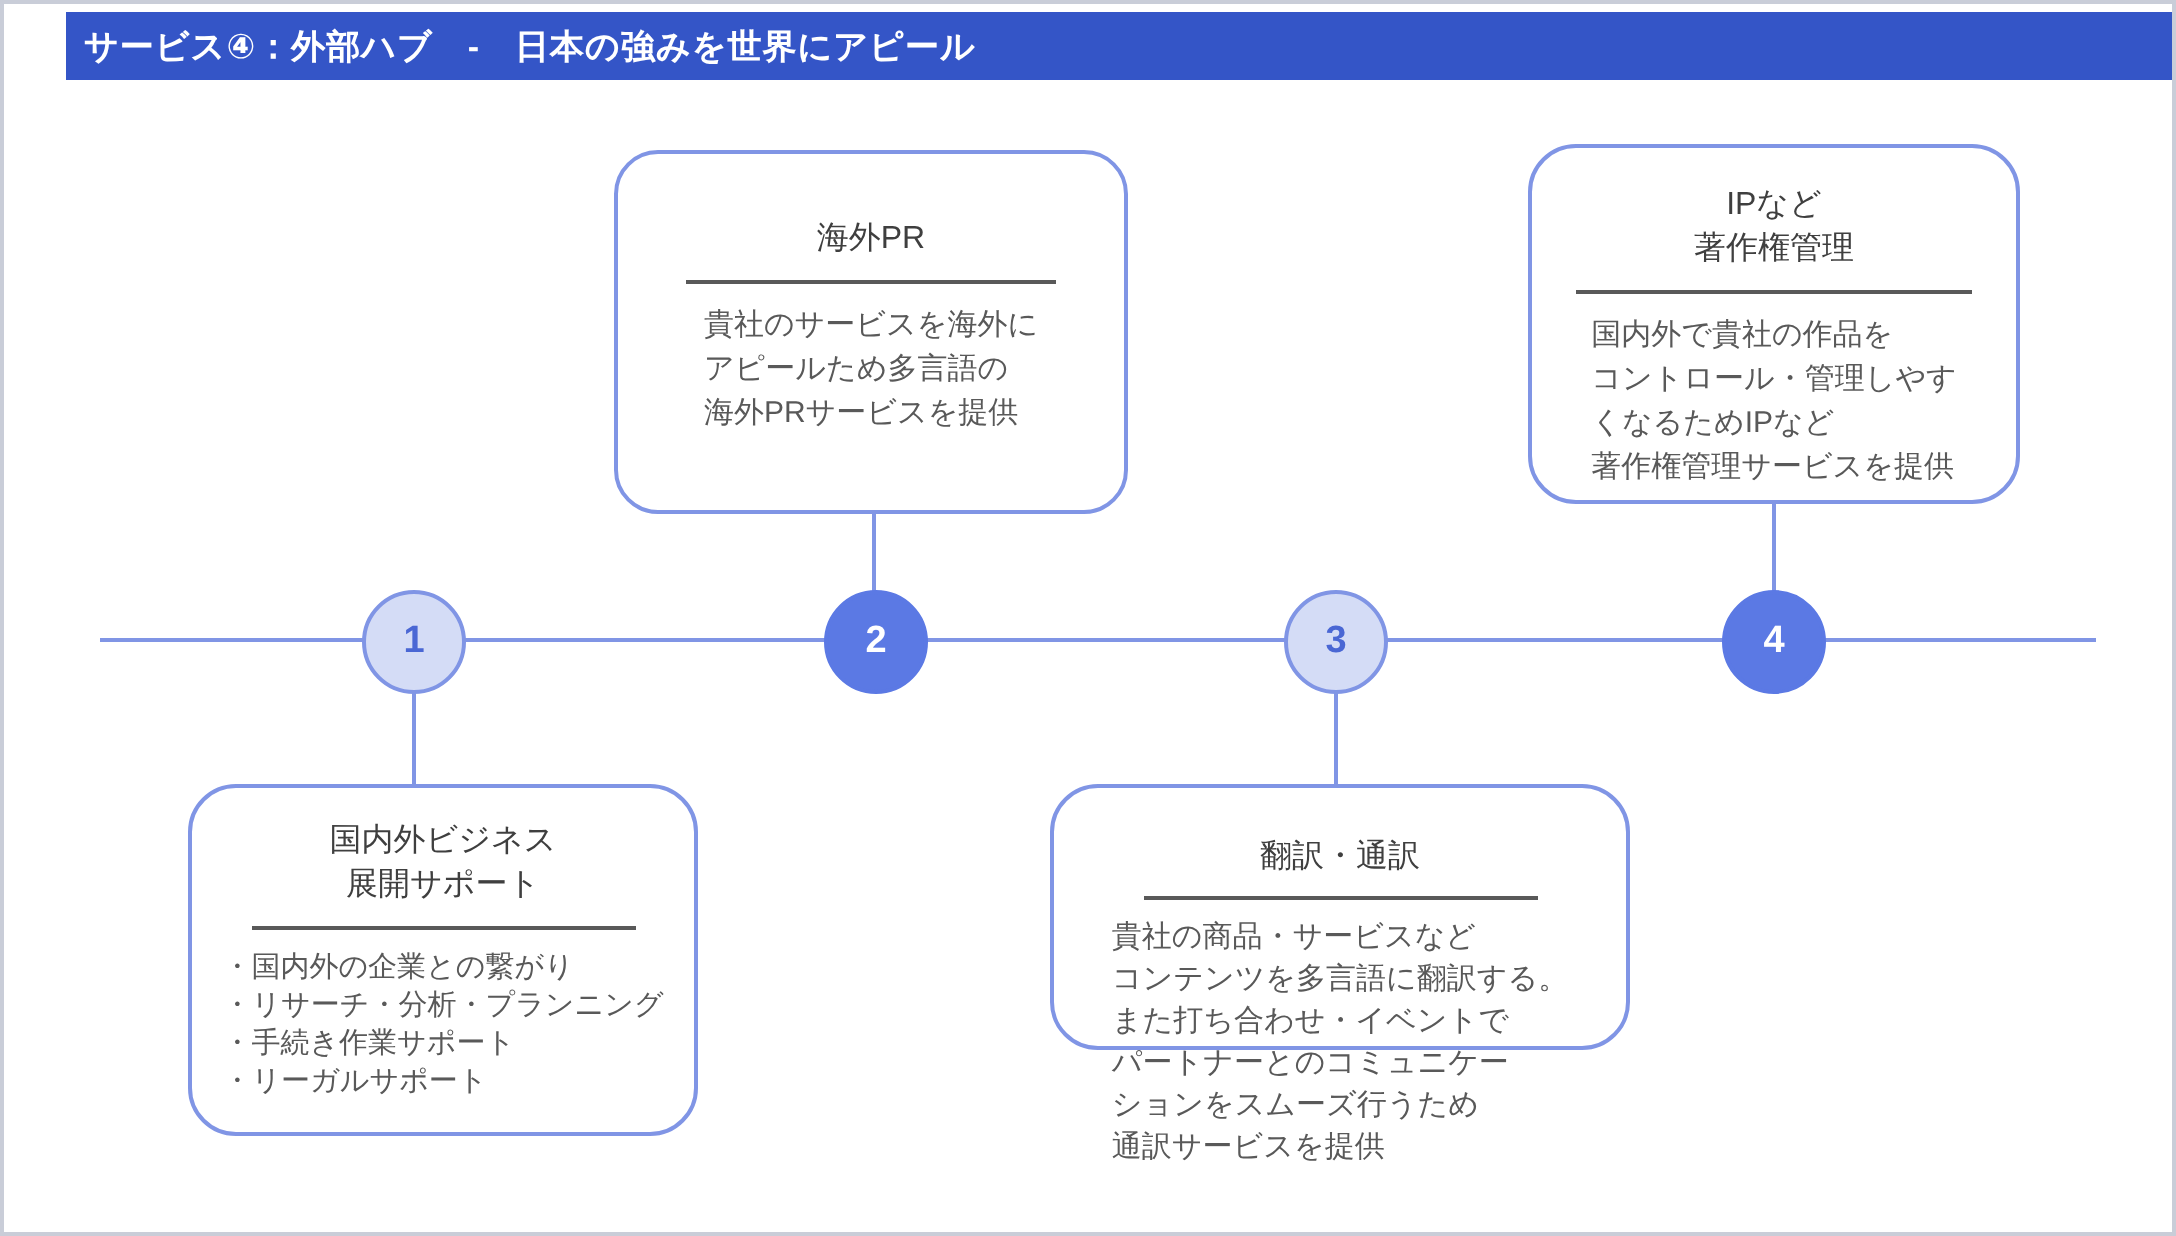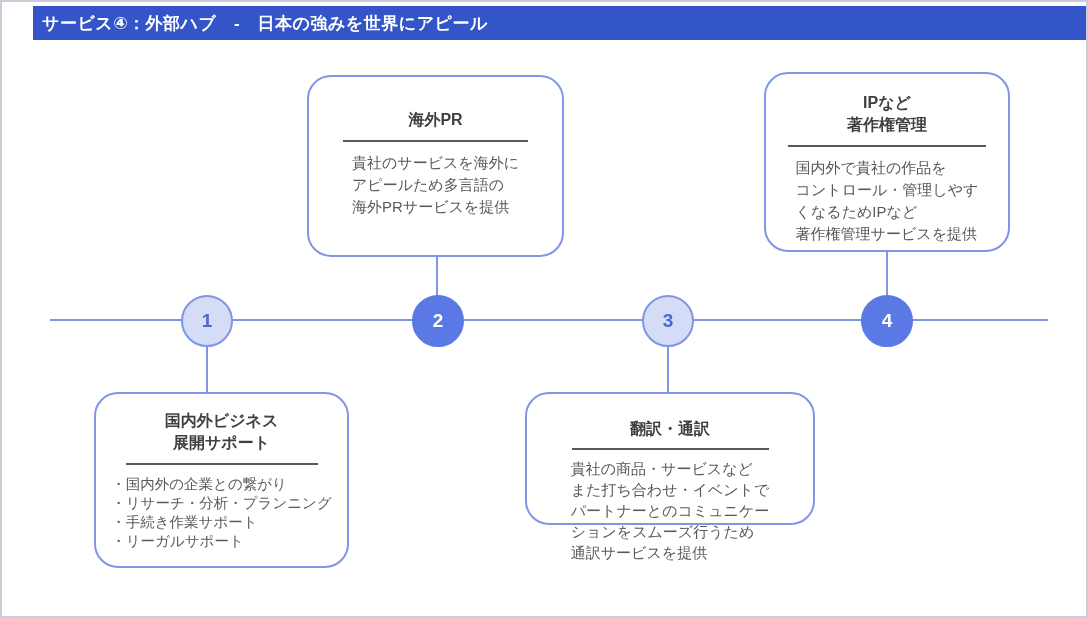--- a/index.html
+++ b/index.html
@@ -56,41 +56,41 @@
   .node.solid { background: #5b79e4; border: 2px solid #5b79e4; color: #ffffff; }
   .box {
     position: absolute;
     background: #ffffff;
     border: 2px solid #8095e5;
     border-radius: 24px;
     box-sizing: border-box;
     text-align: center;
   }
   .box-title {
-    font-weight: bold;
+    font-weight: normal;
     font-size: 16px;
     color: #3f3f3f;
     line-height: 22px;
   }
   .box-divider {
     height: 2px;
     background: #595959;
     margin: 9px auto 10px auto;
   }
   .box-body {
     display: inline-block;
     text-align: left;
     font-size: 15px;
     color: #595959;
     line-height: 22px;
   }
   #box1 { left: 80px;  top: 390px; width: 255px; height: 176px; padding-top: 16px; margin-left: 12px; }
   #box1 .box-divider { width: 192px; }
   #box1 .box-body { line-height: 19px; font-size: 14.5px; }
-  #box2 { left: 305px; top: 73px;  width: 257px; height: 182px; padding-top: 32px; }
+  #box2 { left: 305px; top: 73px;  width: 257px; height: 182px; padding-top: 32px; border-radius: 22px; }
   #box2 .box-divider { width: 185px; }
   #box3 { left: 523px; top: 390px; width: 290px; height: 133px; padding-top: 24px; }
   #box3 .box-divider { width: 197px; margin: 8px auto 8px auto; }
   #box3 .box-body { line-height: 21px; }
   #box4 { left: 762px; top: 70px;  width: 246px; height: 180px; padding-top: 18px; }
   #box4 .box-divider { width: 198px; }
 </style>
 </head>
 <body>
 
@@ -133,20 +133,21 @@
     </div>
   </div>
 
   <div class="box" id="box3">
     <div class="box-title">
       <div>翻訳・通訳</div>
     </div>
     <div class="box-divider"></div>
     <div class="box-body">
       <div>貴社の商品・サービスなど</div>
+      <div>コンテンツを多言語に翻訳する。</div>
       <div>また打ち合わせ・イベントで</div>
       <div>パートナーとのコミュニケー</div>
       <div>ションをスムーズ行うため</div>
       <div>通訳サービスを提供</div>
     </div>
   </div>
 
   <div class="box" id="box4">
     <div class="box-title">
       <div>IPなど</div>

